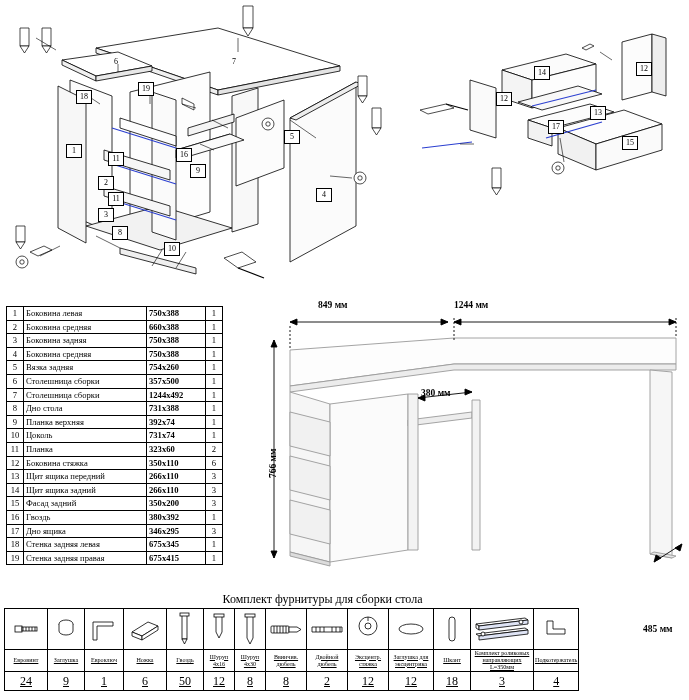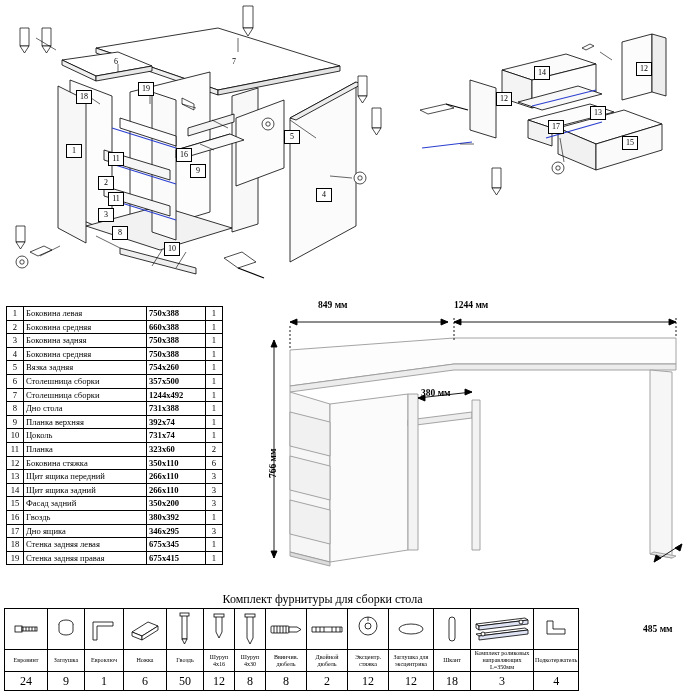--- a/index.html
+++ b/index.html
@@ -19,21 +19,21 @@
   .parts td{border:1px solid #000;padding:0 2px;height:12.6px;line-height:12.6px;}
   .parts td.num{width:12px;text-align:center;}
   .parts td.nm{width:118px;text-align:left;}
   .parts td.nm.c{text-align:left;}
   .parts td.sz{width:54px;text-align:left;font-weight:bold;}
   .parts td.qty{width:12px;text-align:center;}
 
   
   .hw{position:absolute;left:4px;top:608px;border-collapse:collapse;font-size:6.2px;
       font-family:"Liberation Serif",serif;table-layout:fixed;}
-  .hw td{border:1px solid #000;text-align:center;vertical-align:middle;padding:0;}
+  .hw td{border:1px solid #000;text-align:center;vertical-align:middle;padding:0;text-decoration:underline;}
   .hw tr.pic td{height:40px;}
   .hw tr.nm td{height:17px;line-height:7px;font-size:6.1px;padding:0 1px;}
   .hw tr.qty td{height:18px;font-size:12px;font-family:"Liberation Serif",serif;}
   .hw-title{position:absolute;left:0;top:592px;width:645px;text-align:center;font-size:12px;}
 
   
   .dim{position:absolute;font-size:9.5px;font-weight:bold;font-family:"Liberation Serif",serif;}
   .dim.v{transform-origin:0 0;}
 </style>
 </head>

